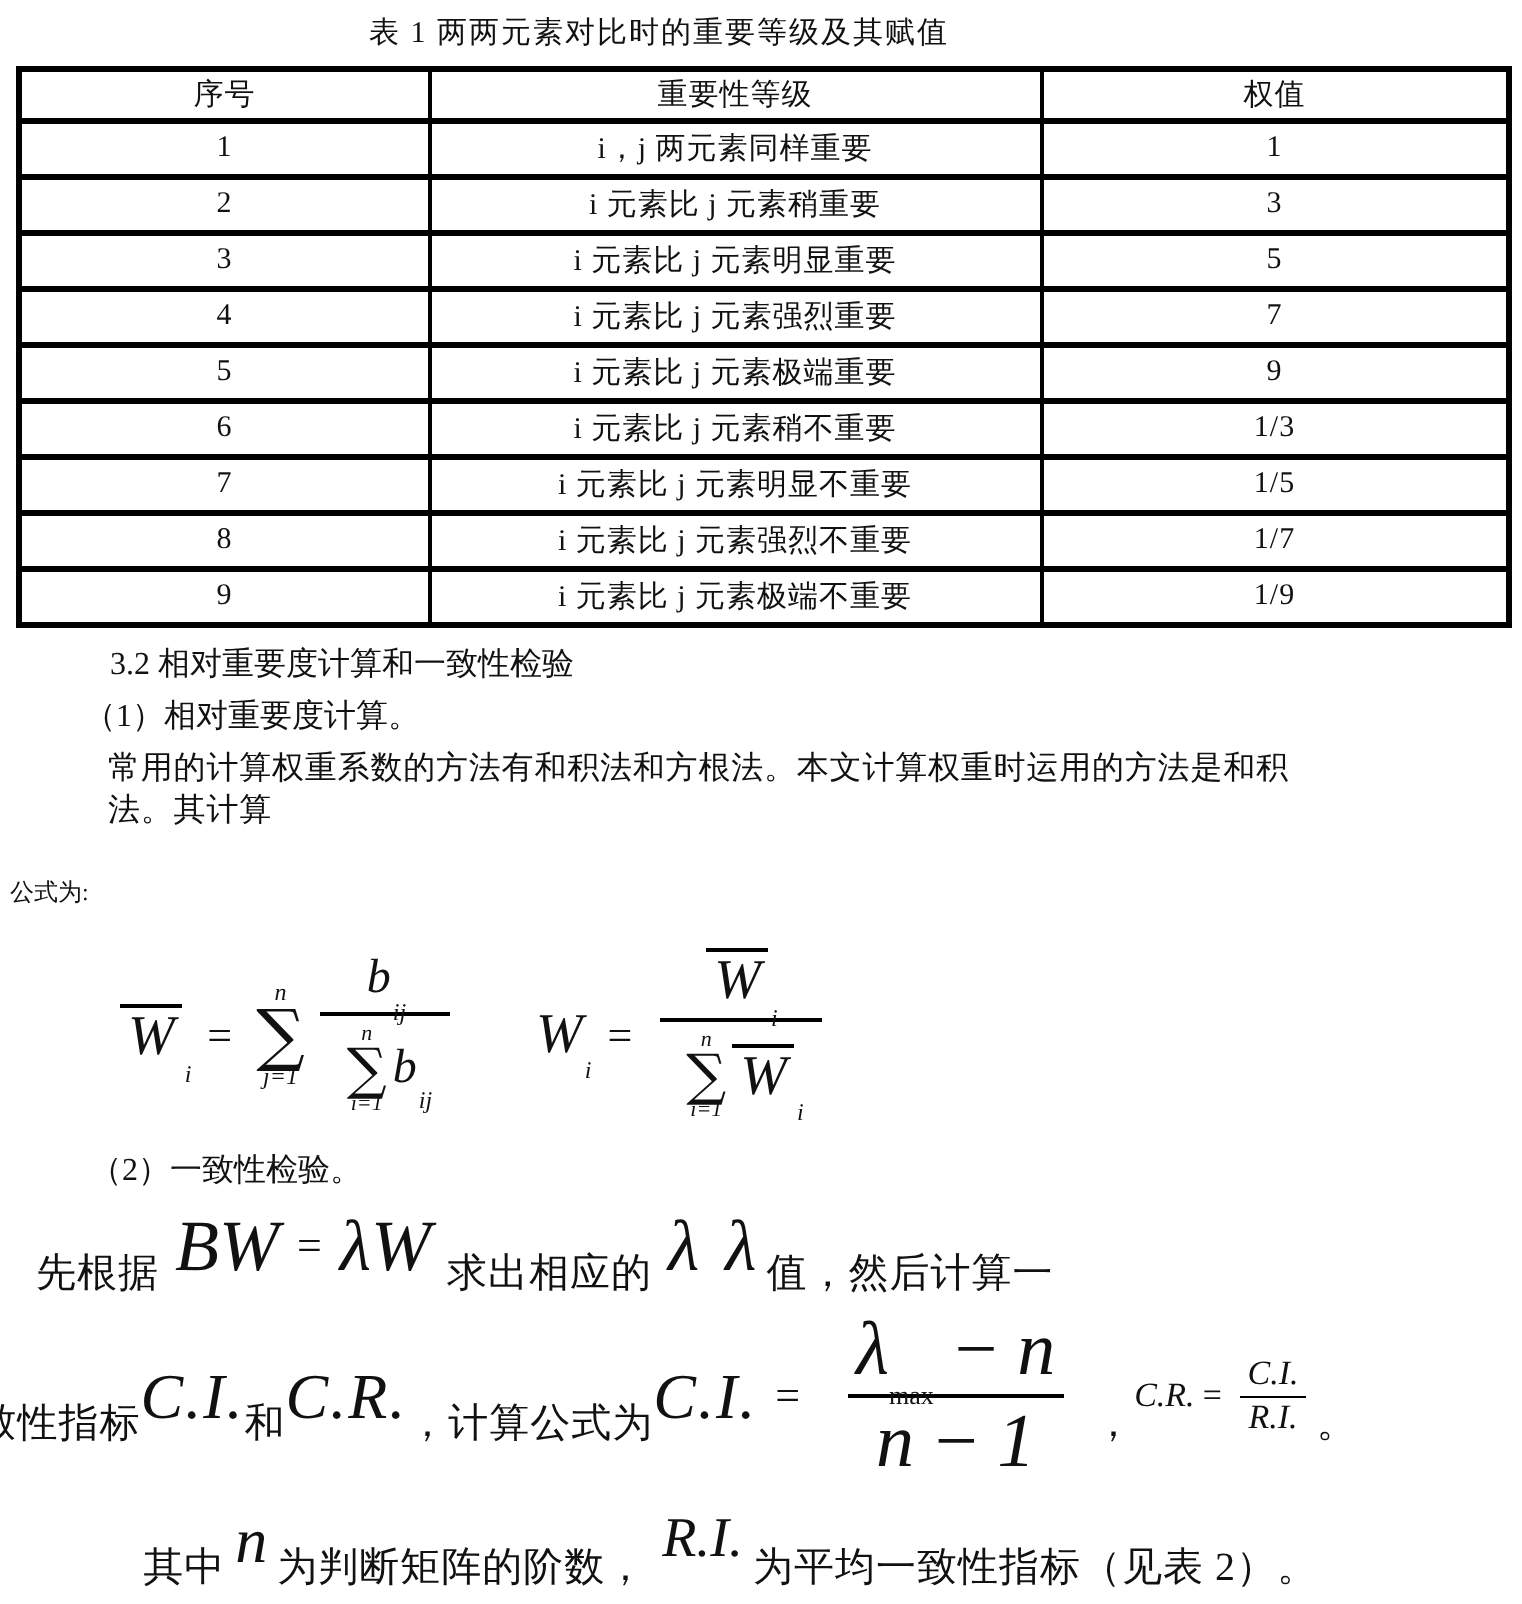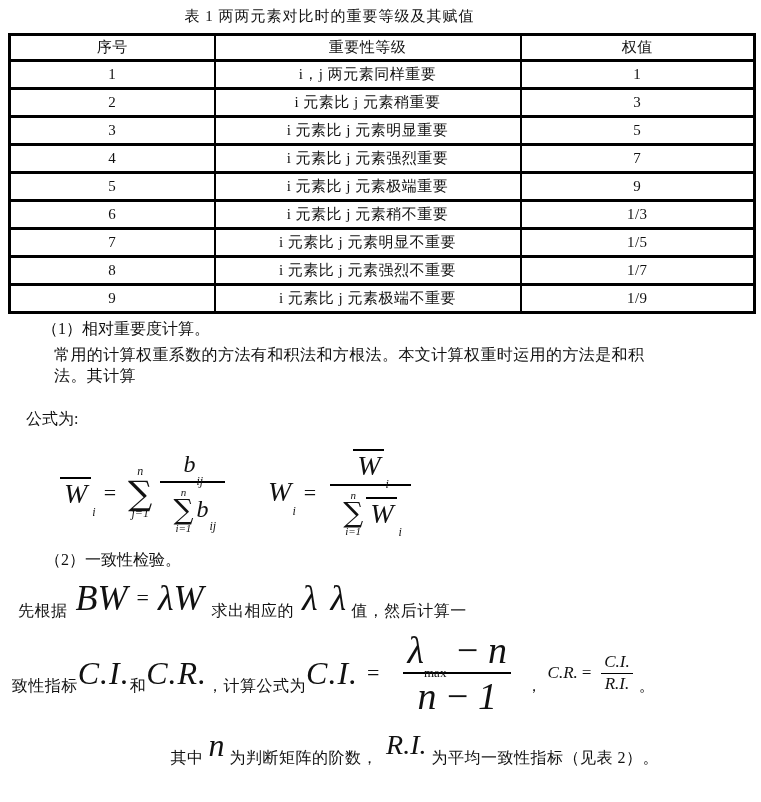--- a/index.html
+++ b/index.html
@@ -26,42 +26,42 @@
     font-size:15px; font-weight:normal; letter-spacing:0.5px;
   }
   table.imp thead th { height:26px; }
   table.imp tbody td { height:28px; }
   col.c1 { width:205px; } col.c2 { width:306px; } col.c3 { width:234px; }
 
   
   .s-head { font-size:16px; margin:8px 0 0 55px; }
   .item1  { font-size:16px; margin:5px 12px 0 42px; }
   .para1  { font-size:16px; margin:5px 0 0 54px; letter-spacing:0.4px; }
-  .para2  { font-size:16px; margin:22px 0 0 26px; }
+  .para2  { font-size:12px; margin:22px 0 0 5px; }
   .item2  { font-size:16px; margin:4px 0 0 45px; }
 
   
   .mathrow { display:flex; align-items:center; }
   .f1row { margin:10px 0 0 60px; height:106px; }
   .big-it  { font-style:italic; font-size:28px; line-height:1; }
   .med-it  { font-style:italic; font-size:24px; line-height:1; }
   .ovl { display:inline-block; border-top:2px solid #000; padding:1px 4px 0 4px; line-height:1; }
   sub.msub { font-style:italic; font-size:12px; line-height:1; position:relative; top:9px; left:1px; }
   .eq { font-size:22px; margin:0 9px; }
   .sum { display:inline-flex; flex-direction:column; align-items:center; line-height:1; margin:0 3px; }
   .sum .lim   { font-size:12px; font-style:italic; line-height:1.1; white-space:nowrap; }
   .sum .sigma { font-size:34px; line-height:0.85; font-family:"DejaVu Serif","DejaVu Sans",serif; }
   .sum.small .sigma { font-size:28px; }
   .sum.small .lim { font-size:11px; }
   .frac { display:inline-flex; flex-direction:column; align-items:center; margin:0 5px; }
   .frac .num { display:flex; align-items:flex-end; justify-content:center; padding:0 10px 3px 10px; }
   .frac .den { display:flex; align-items:center; justify-content:center; border-top:2px solid #000; padding:3px 10px 0 10px; }
   .fgap { width:38px; }
 
-  .cn { font-size:16px; letter-spacing:0.5px; white-space:nowrap;margin-top:26px; }
+  .cn { font-size:20px; letter-spacing:0.5px; white-space:nowrap;margin-top:26px; }
   .lamrow { margin:4px 0 0 18px; height:46px; }
   .huge-it { font-style:italic; font-size:36px; line-height:1; }
   .sp { width:8px; } .sp-s { width:5px; }
 
   .cirow { margin:4px 0 0 8px; height:96px;justify-content:center; }
   .ci-it { font-style:italic; font-size:32px; line-height:1; letter-spacing:1px; }
   .gr-it { font-style:italic; font-size:38px; line-height:1; }
   .sub-max { font-size:13px; position:relative; top:12px; }
   .bigfrac .num, .bigfrac .den { padding-left:14px; padding-right:14px; }
   .smallfrac { font-size:16px; }
@@ -135,20 +135,21 @@
         <td>1/7</td>
       </tr>
       <tr>
         <td>9</td>
         <td>i 元素比 j 元素极端不重要</td>
         <td>1/9</td>
       </tr>
     </tbody>
   </table>
 
+  <p class="s-head">3.2 相对重要度计算和一致性检验</p>
   <p class="item1">（1）相对重要度计算。</p>
   <p class="para1">常用的计算权重系数的方法有和积法和方根法。本文计算权重时运用的方法是和积法。其计算</p>
   <p class="para2">公式为:</p>
 
   <div class="mathrow f1row">
     <span><span class="ovl big-it">W</span><sub class="msub">i</sub></span>
     <span class="eq">=</span>
     <span class="sum">
       <span class="lim">n</span>
       <span class="sigma">∑</span>

